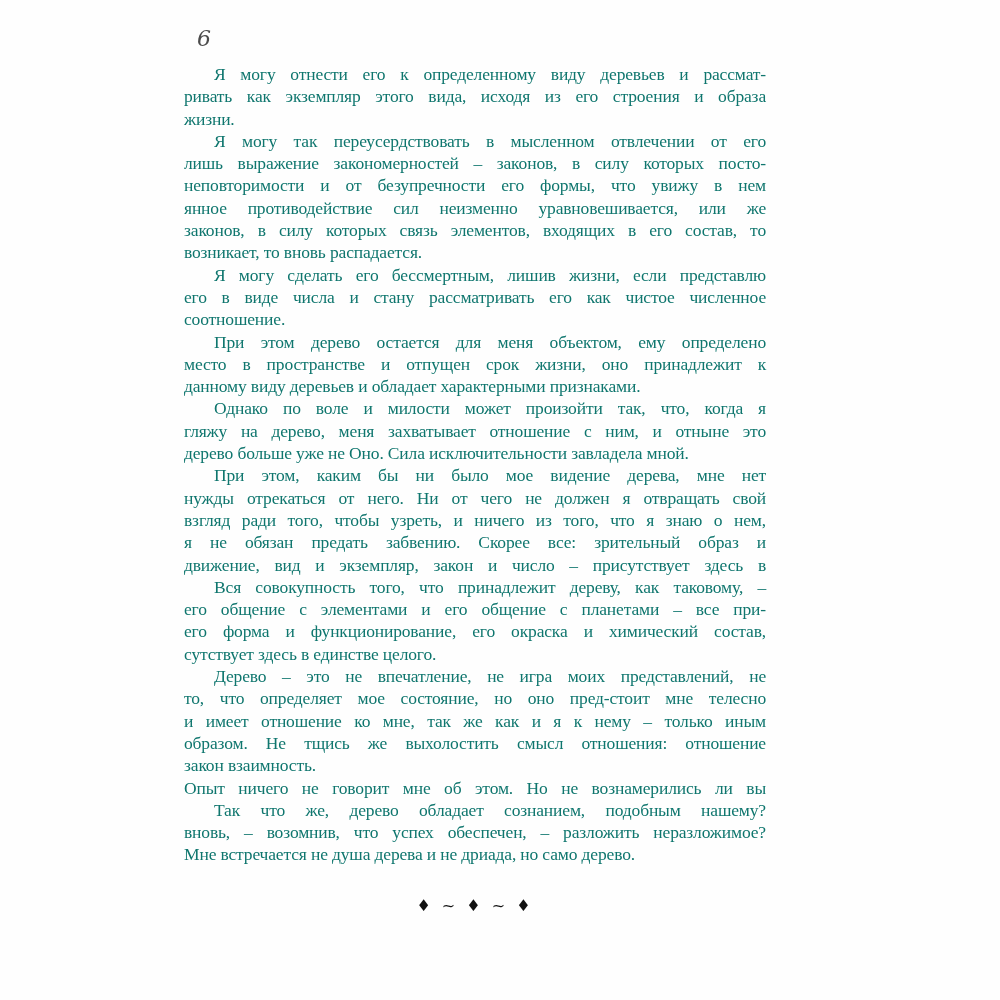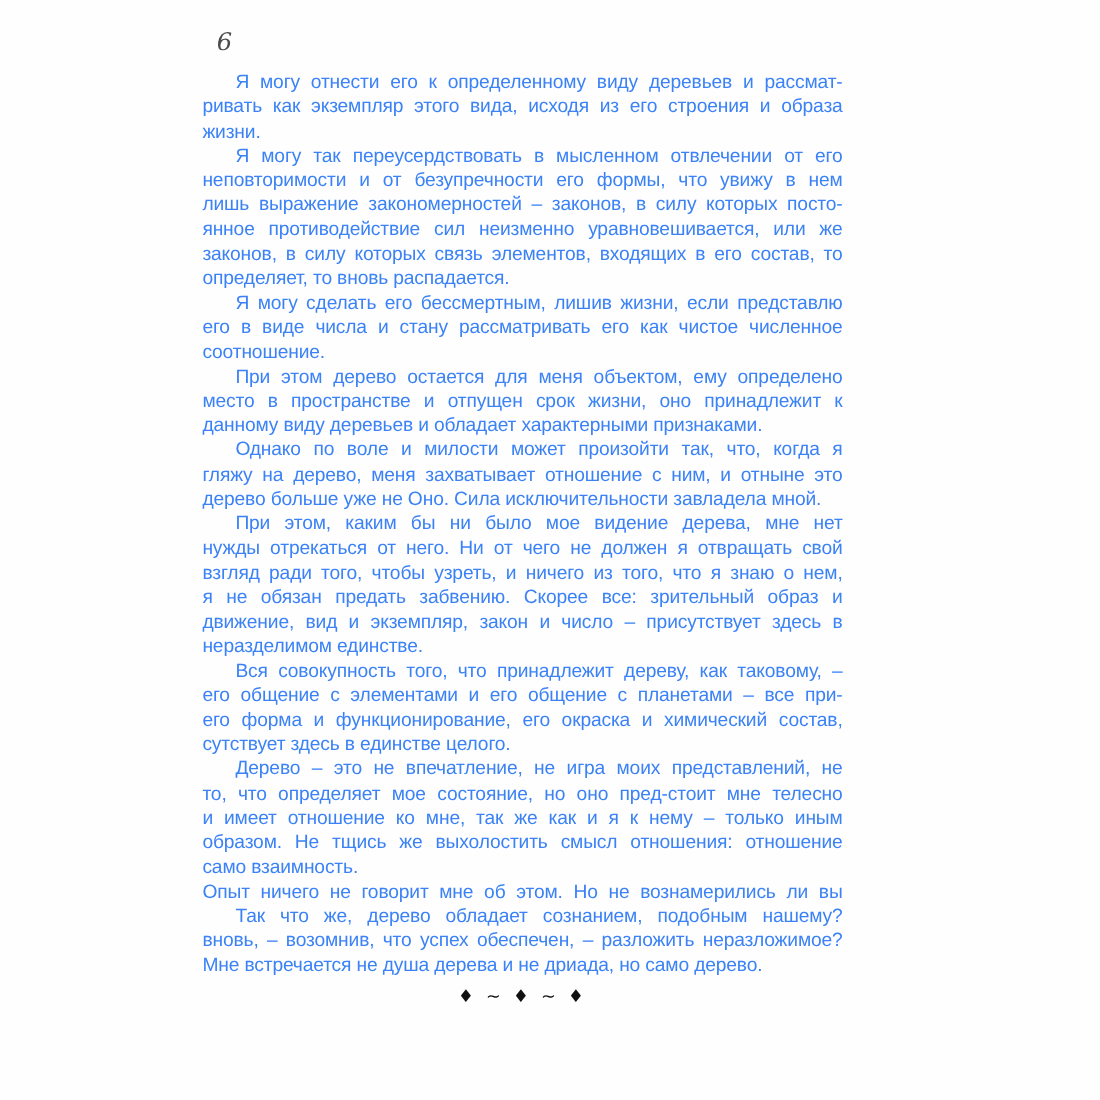--- a/index.html
+++ b/index.html
@@ -26,21 +26,22 @@
     color: #4b4b4b;
   }
   .text-block {
     position: absolute;
     left: 184px;
     top: 63px;
     width: 582px;
     font-size: 17.5px;
     letter-spacing: -0.15px;
     line-height: 22.3px;
-    color: #3b82f6;
+    color: #0f766e;
+    font-family: Liberation Serif, serif;
   }
   .paragraph { margin: 0; }
   .line {
     text-align: justify;
     text-align-last: justify;
     white-space: normal;
   }
   .line.last { text-align-last: left; }
   .line.first { text-indent: 30px; }
   .ornament {
@@ -62,25 +63,25 @@
   <div class="page-number">6</div>
 
   <div class="text-block" id="text-block">
       <div class="paragraph">
         <div class="line first">Я могу отнести его к определенному виду деревьев и рассмат-</div>
         <div class="line">ривать как экземпляр этого вида, исходя из его строения и образа</div>
         <div class="line last">жизни.</div>
       </div>
       <div class="paragraph">
         <div class="line first">Я могу так переусердствовать в мысленном отвлечении от его</div>
+        <div class="line">лишь выражение закономерностей – законов, в силу которых посто-</div>
         <div class="line">неповторимости и от безупречности его формы, что увижу в нем</div>
-        <div class="line">лишь выражение закономерностей – законов, в силу которых посто-</div>
         <div class="line">янное противодействие сил неизменно уравновешивается, или же</div>
         <div class="line">законов, в силу которых связь элементов, входящих в его состав, то</div>
-        <div class="line last">определяет, то вновь распадается.</div>
+        <div class="line last">возникает, то вновь распадается.</div>
       </div>
       <div class="paragraph">
         <div class="line first">Я могу сделать его бессмертным, лишив жизни, если представлю</div>
         <div class="line">его в виде числа и стану рассматривать его как чистое численное</div>
         <div class="line last">соотношение.</div>
       </div>
       <div class="paragraph">
         <div class="line first">При этом дерево остается для меня объектом, ему определено</div>
         <div class="line">место в пространстве и отпущен срок жизни, оно принадлежит к</div>
         <div class="line last">данному виду деревьев и обладает характерными признаками.</div>
@@ -89,34 +90,33 @@
         <div class="line first">Однако по воле и милости может произойти так, что, когда я</div>
         <div class="line">гляжу на дерево, меня захватывает отношение с ним, и отныне это</div>
         <div class="line last">дерево больше уже не Оно. Сила исключительности завладела мной.</div>
       </div>
       <div class="paragraph">
         <div class="line first">При этом, каким бы ни было мое видение дерева, мне нет</div>
         <div class="line">нужды отрекаться от него. Ни от чего не должен я отвращать свой</div>
         <div class="line">взгляд ради того, чтобы узреть, и ничего из того, что я знаю о нем,</div>
         <div class="line">я не обязан предать забвению. Скорее все: зрительный образ и</div>
         <div class="line">движение, вид и экземпляр, закон и число – присутствует здесь в</div>
-        <div class="line last">неразделимом единстве.</div>
       </div>
       <div class="paragraph">
         <div class="line first">Вся совокупность того, что принадлежит дереву, как таковому, –</div>
         <div class="line">его общение с элементами и его общение с планетами – все при-</div>
         <div class="line">его форма и функционирование, его окраска и химический состав,</div>
         <div class="line last">сутствует здесь в единстве целого.</div>
       </div>
       <div class="paragraph">
         <div class="line first">Дерево – это не впечатление, не игра моих представлений, не</div>
         <div class="line">то, что определяет мое состояние, но оно пред-стоит мне телесно</div>
         <div class="line">и имеет отношение ко мне, так же как и я к нему – только иным</div>
         <div class="line">образом. Не тщись же выхолостить смысл отношения: отношение</div>
-        <div class="line last">само взаимность.</div>
+        <div class="line last">закон взаимность.</div>
       </div>
       <div class="paragraph">
         <div class="line">Опыт ничего не говорит мне об этом. Но не вознамерились ли вы</div>
         <div class="line first">Так что же, дерево обладает сознанием, подобным нашему?</div>
         <div class="line">вновь, – возомнив, что успех обеспечен, – разложить неразложимое?</div>
         <div class="line last">Мне встречается не душа дерева и не дриада, но само дерево.</div>
       </div>
     </div>
 
   <div class="ornament">♦ ~ ♦ ~ ♦</div>

